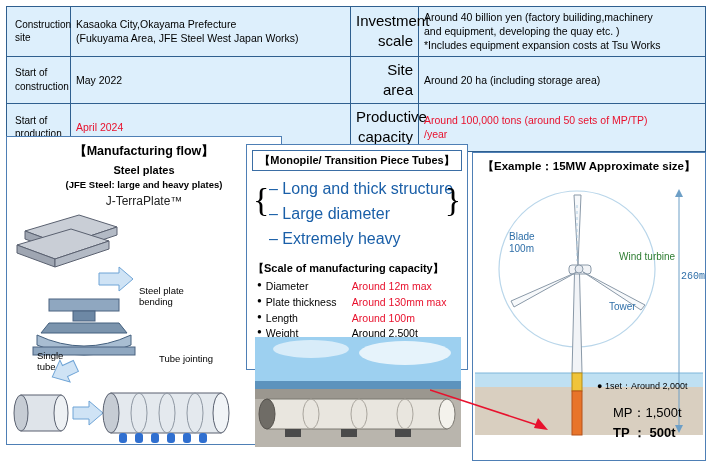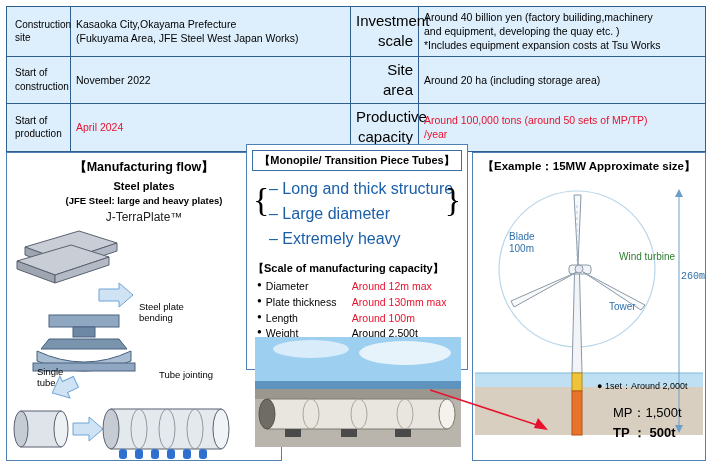--- a/index.html
+++ b/index.html
@@ -35,21 +35,21 @@
   .spec-table td.label2 { width: 68px; font-size: 15px; text-align: right; }
   .red { color: #e8112d; }
   .nowrapish { white-space: pre-line; }
 
   
   .panel {
     position: absolute;
     border: 1px solid #4e7fb5;
     background: #ffffff;
   }
-  #panel-left  { left: 6px;   top: 152px; width: 276px; height: 309px; }
+  #panel-left  { left: 6px;   top: 136px; width: 276px; height: 309px; }
   #panel-mid   { left: 246px; top: 144px; width: 222px; height: 226px; }
   #panel-right { left: 472px; top: 152px; width: 234px; height: 309px; }
 
   .panel-title {
     font-weight: bold;
     font-size: 12.5px;
     text-align: center;
     margin-top: 6px;
   }
 
@@ -114,21 +114,21 @@
 (Fukuyama Area, JFE Steel West Japan Works)</td>
       <td class="label2 nowrapish">Investment
 scale</td>
       <td class="nowrapish">Around 40 billion yen (factory builiding,machinery
 and equipment, developing the quay etc. )
   *Includes equipment expansion costs at Tsu Works</td>
     </tr>
     <tr>
       <td class="label nowrapish">Start of
 construction</td>
-      <td class="val1 nowrapish">November 2022</td>
+      <td class="val1 nowrapish">May 2022</td>
       <td class="label2 nowrapish">Site area</td>
       <td class="nowrapish">Around 20 ha (including storage area)</td>
     </tr>
     <tr>
       <td class="label nowrapish">Start of
 production</td>
       <td class="val1 nowrapish red">April 2024</td>
       <td class="label2 nowrapish">Productive
 capacity</td>
       <td class="nowrapish red">Around 100,000 tons (around 50 sets of MP/TP)

